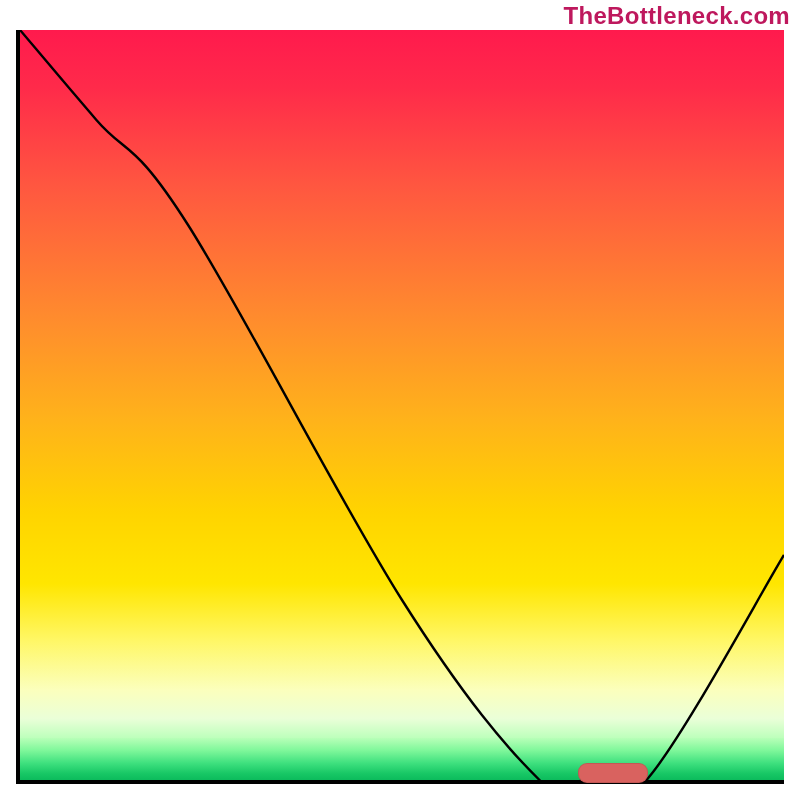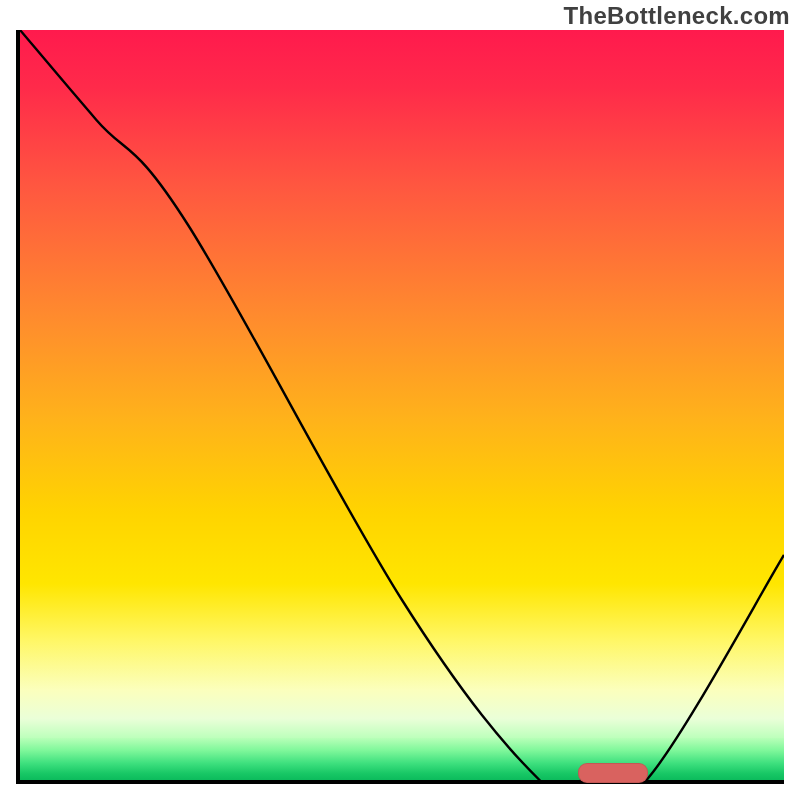--- a/index.html
+++ b/index.html
@@ -14,21 +14,21 @@
     position: relative;
     width: 800px;
     height: 800px;
   }
   .watermark {
     position: absolute;
     top: 2px;
     right: 10px;
     font-size: 24px;
     font-weight: 600;
-    color: #404040;
+    color: #be185d;
     letter-spacing: 0.3px;
   }
   .plot-frame {
     position: absolute;
     left: 16px;
     top: 30px;
     width: 768px;
     height: 754px;
     border-left: 4px solid #000;
     border-bottom: 4px solid #000;

